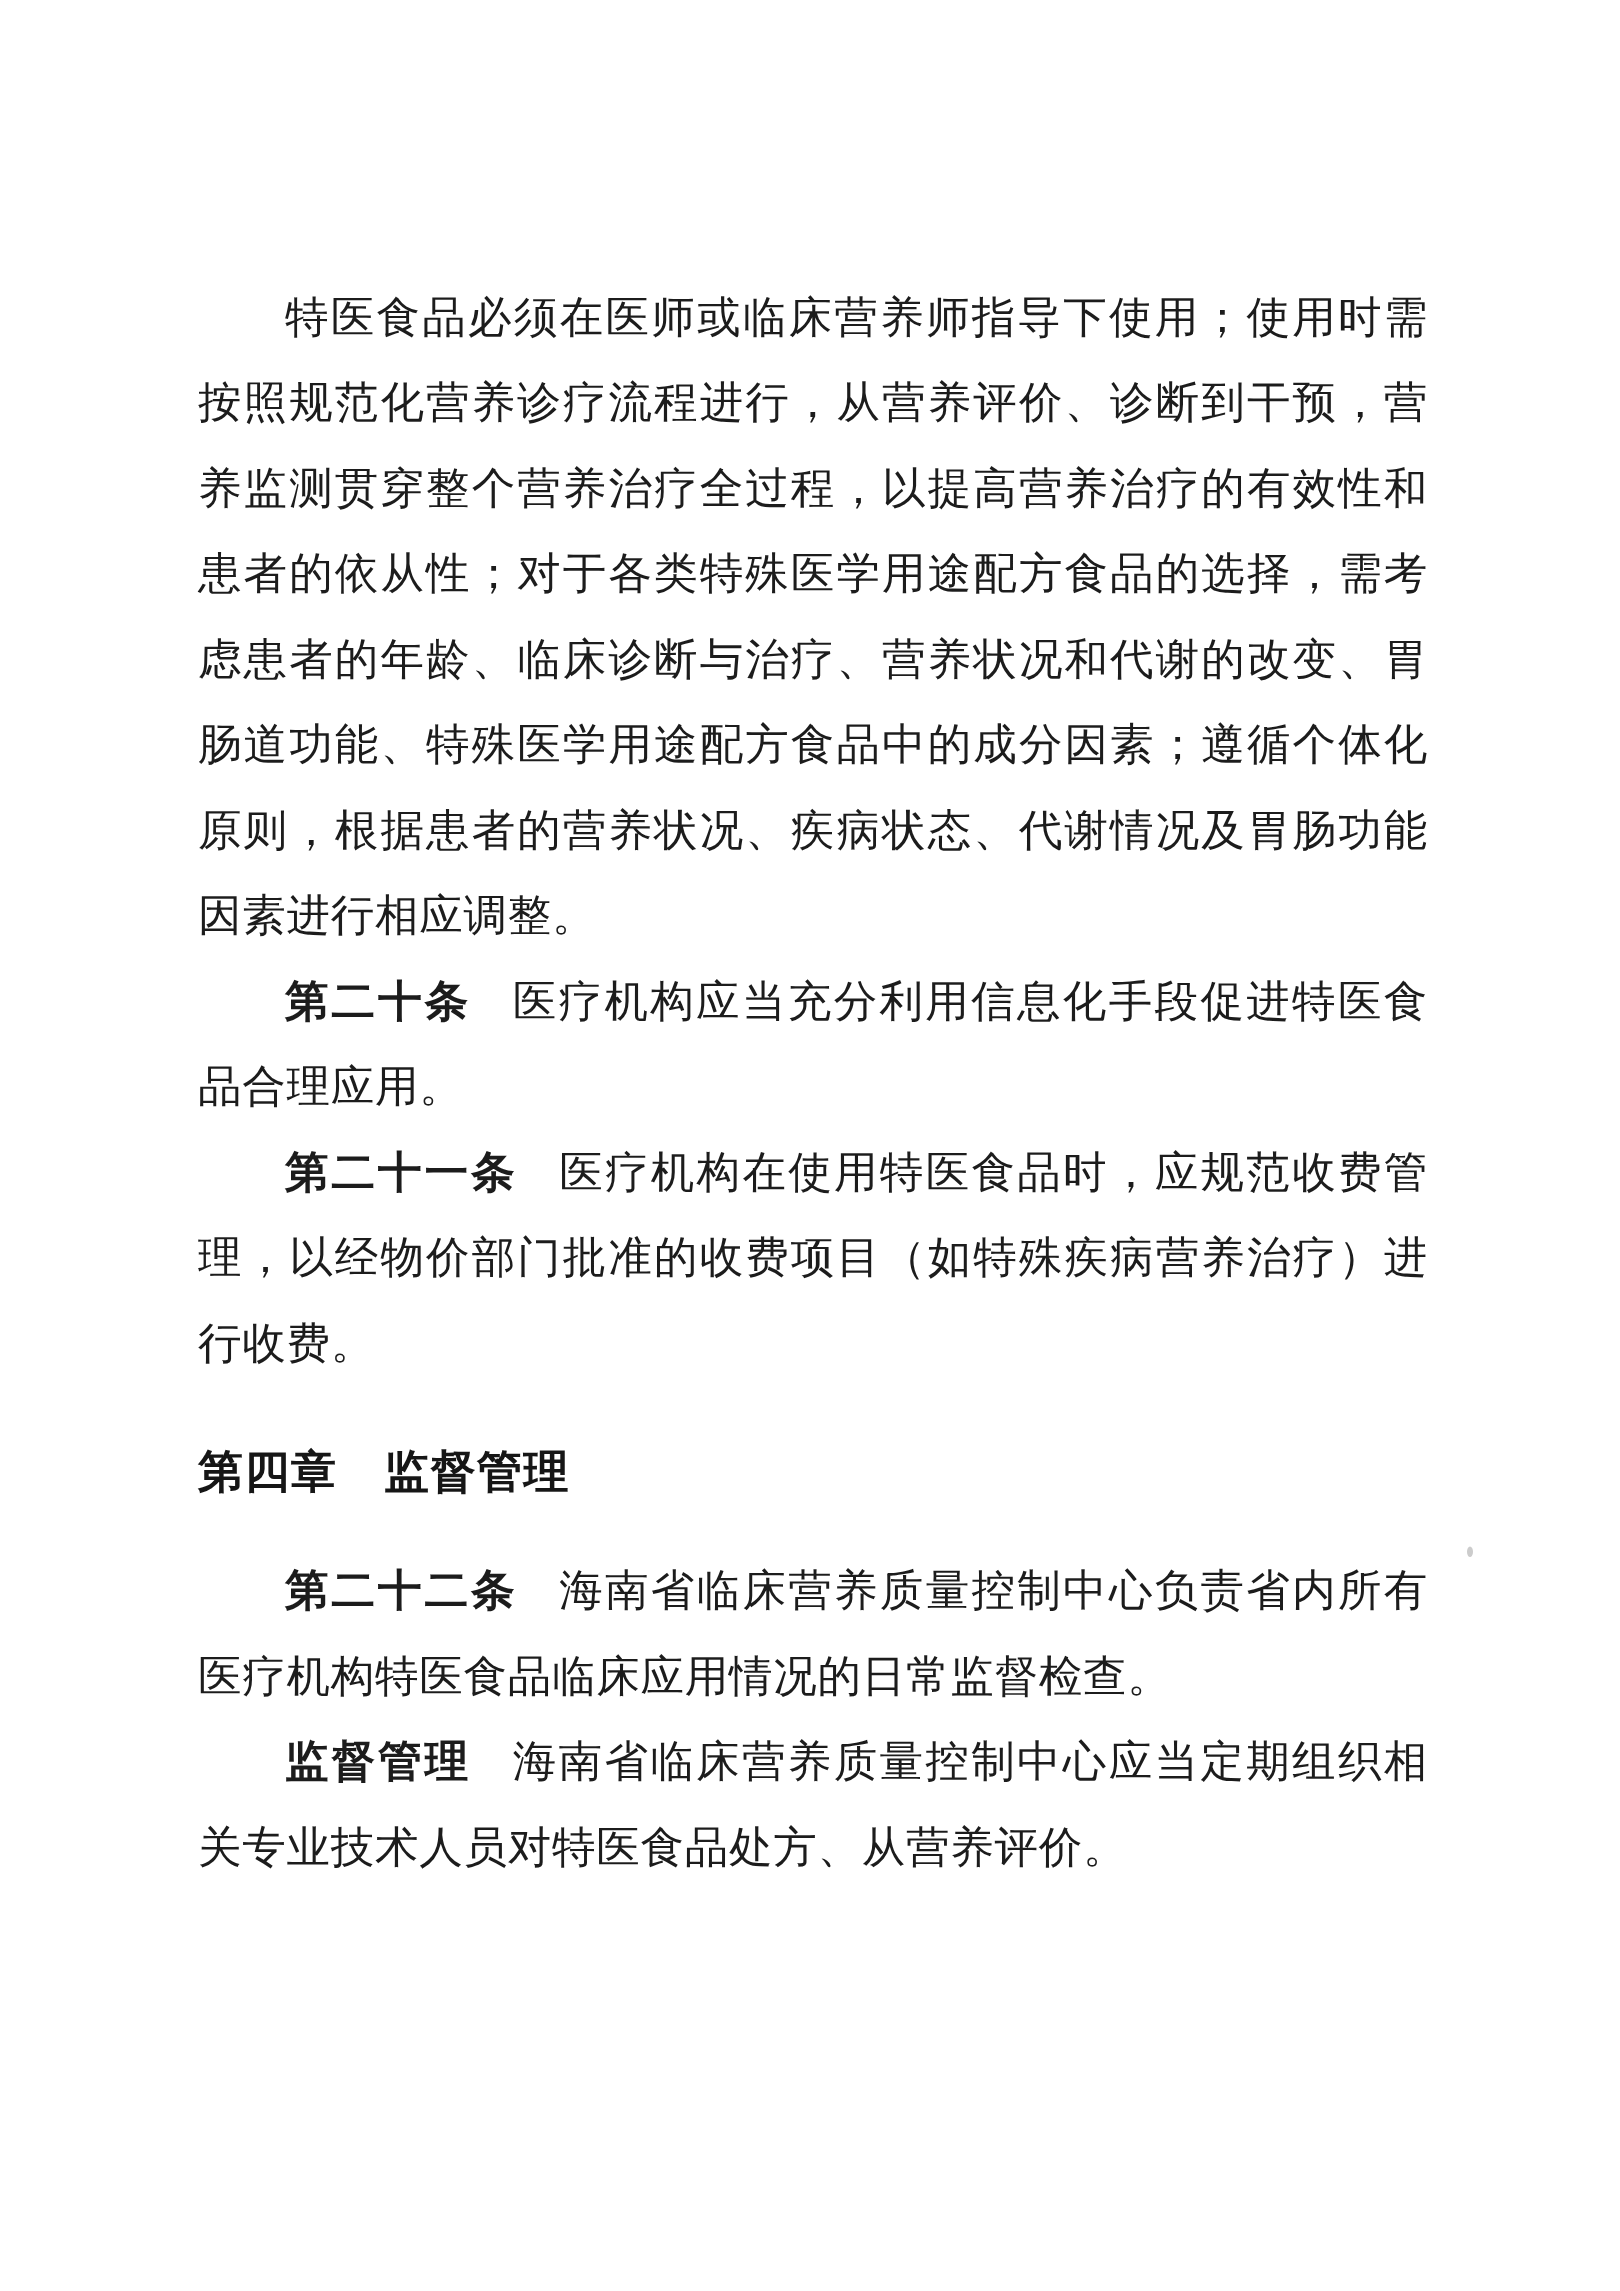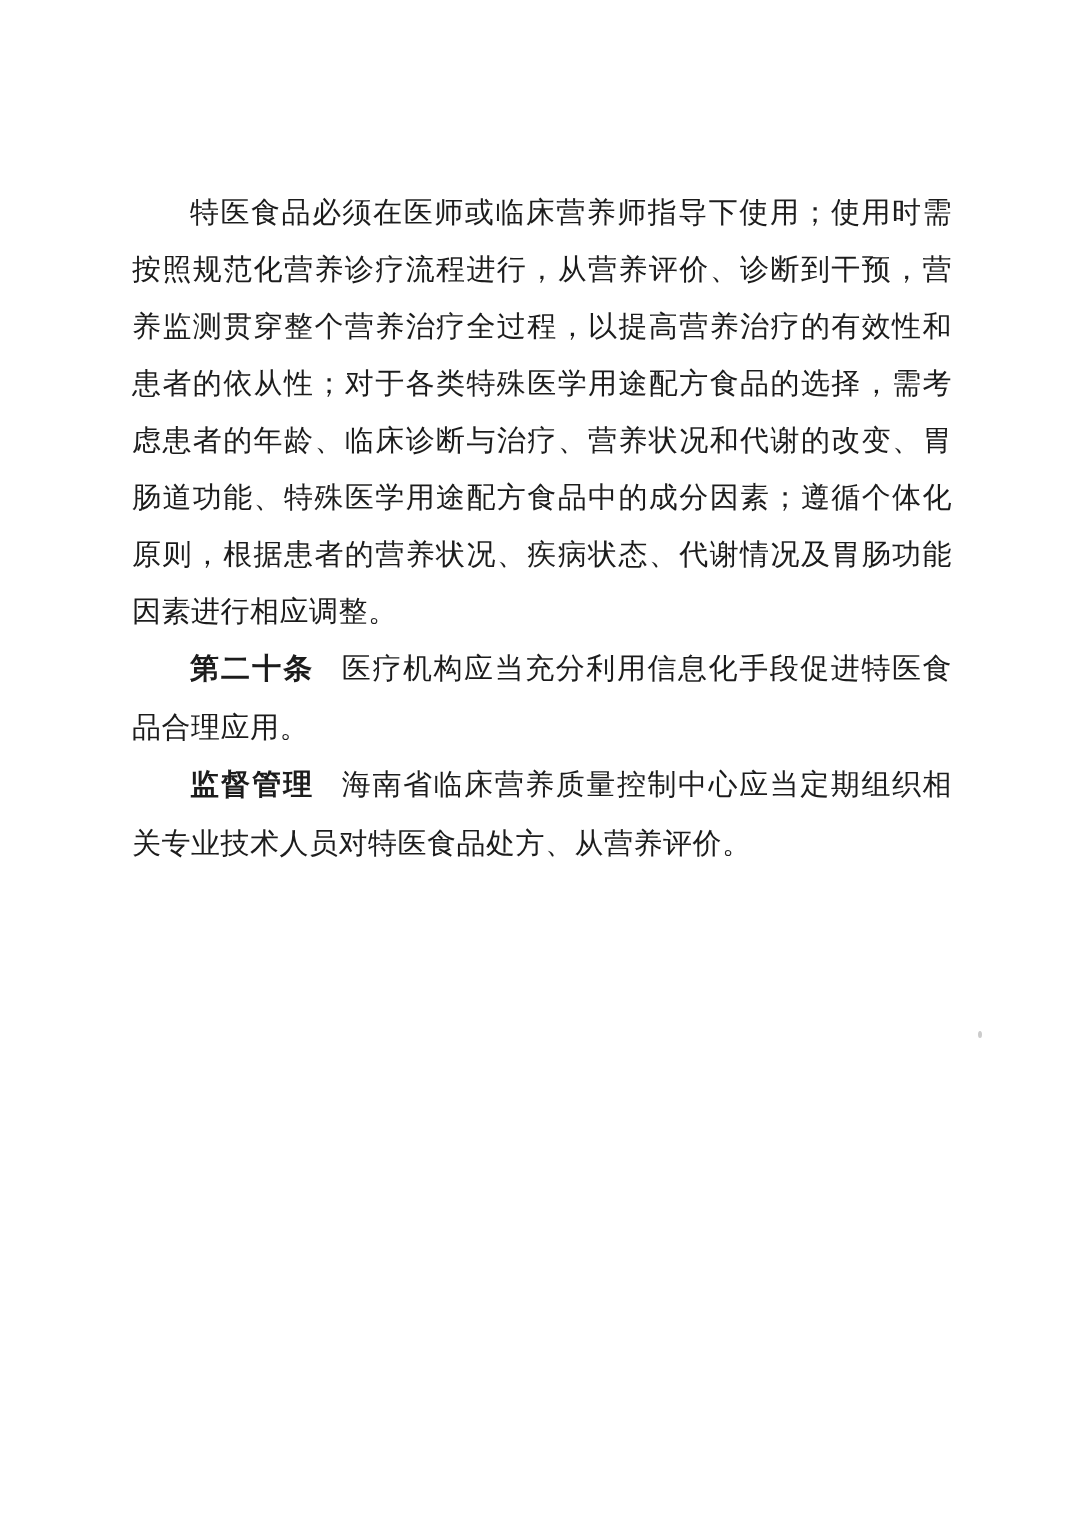--- a/index.html
+++ b/index.html
@@ -25,21 +25,21 @@
   .para {
     margin: 0;
     font-size: 29px;
     line-height: 57px;
     text-align: justify;
     text-align-last: left;
     text-indent: 2em;
     letter-spacing: 0.5px;
   }
   .article-label {
-    font-family: Liberation Mono, monospace;
+    font-family: Liberation Serif, serif;
     font-weight: 700;
     margin-right: 0.95em;
     letter-spacing: 1px;
   }
   .chapter-heading {
     margin: 28px 0 23px 0;
     font-family: "Liberation Sans", "DejaVu Sans", sans-serif;
     font-weight: 700;
     font-size: 30px;
     line-height: 57px;
@@ -73,22 +73,25 @@
 <body>
 
 <div class="page">
 
   <div class="content">
 
     <p class="para">特医食品必须在医师或临床营养师指导下使用；使用时需按照规范化营养诊疗流程进行，从营养评价、诊断到干预，营养监测贯穿整个营养治疗全过程，以提高营养治疗的有效性和患者的依从性；对于各类特殊医学用途配方食品的选择，需考虑患者的年龄、临床诊断与治疗、营养状况和代谢的改变、胃肠道功能、特殊医学用途配方食品中的成分因素；遵循个体化原则，根据患者的营养状况、疾病状态、代谢情况及胃肠功能因素进行相应调整。</p>
 
     <p class="para"><span class="article-label">第二十条</span><span>医疗机构应当充分利用信息化手段促进特医食品合理应用。</span></p>
 
+    <p class="para"><span class="article-label">第二十一条</span><span>医疗机构在使用特医食品时，应规范收费管理，以经物价部门批准的收费项目（如特殊疾病营养治疗）进行收费。</span></p>
 
+    <p class="para chapter-heading">第四章　监督管理</p>
 
+    <p class="para"><span class="article-label">第二十二条</span><span>海南省临床营养质量控制中心负责省内所有医疗机构特医食品临床应用情况的日常监督检查。</span></p>
 
     <p class="para"><span class="article-label">监督管理</span><span>海南省临床营养质量控制中心应当定期组织相关专业技术人员对特医食品处方、从营养评价。</span></p>
 
 
   </div>
 
   <div class="scan-speck"></div>
 
   <div class="page-footer">7</div>
 

